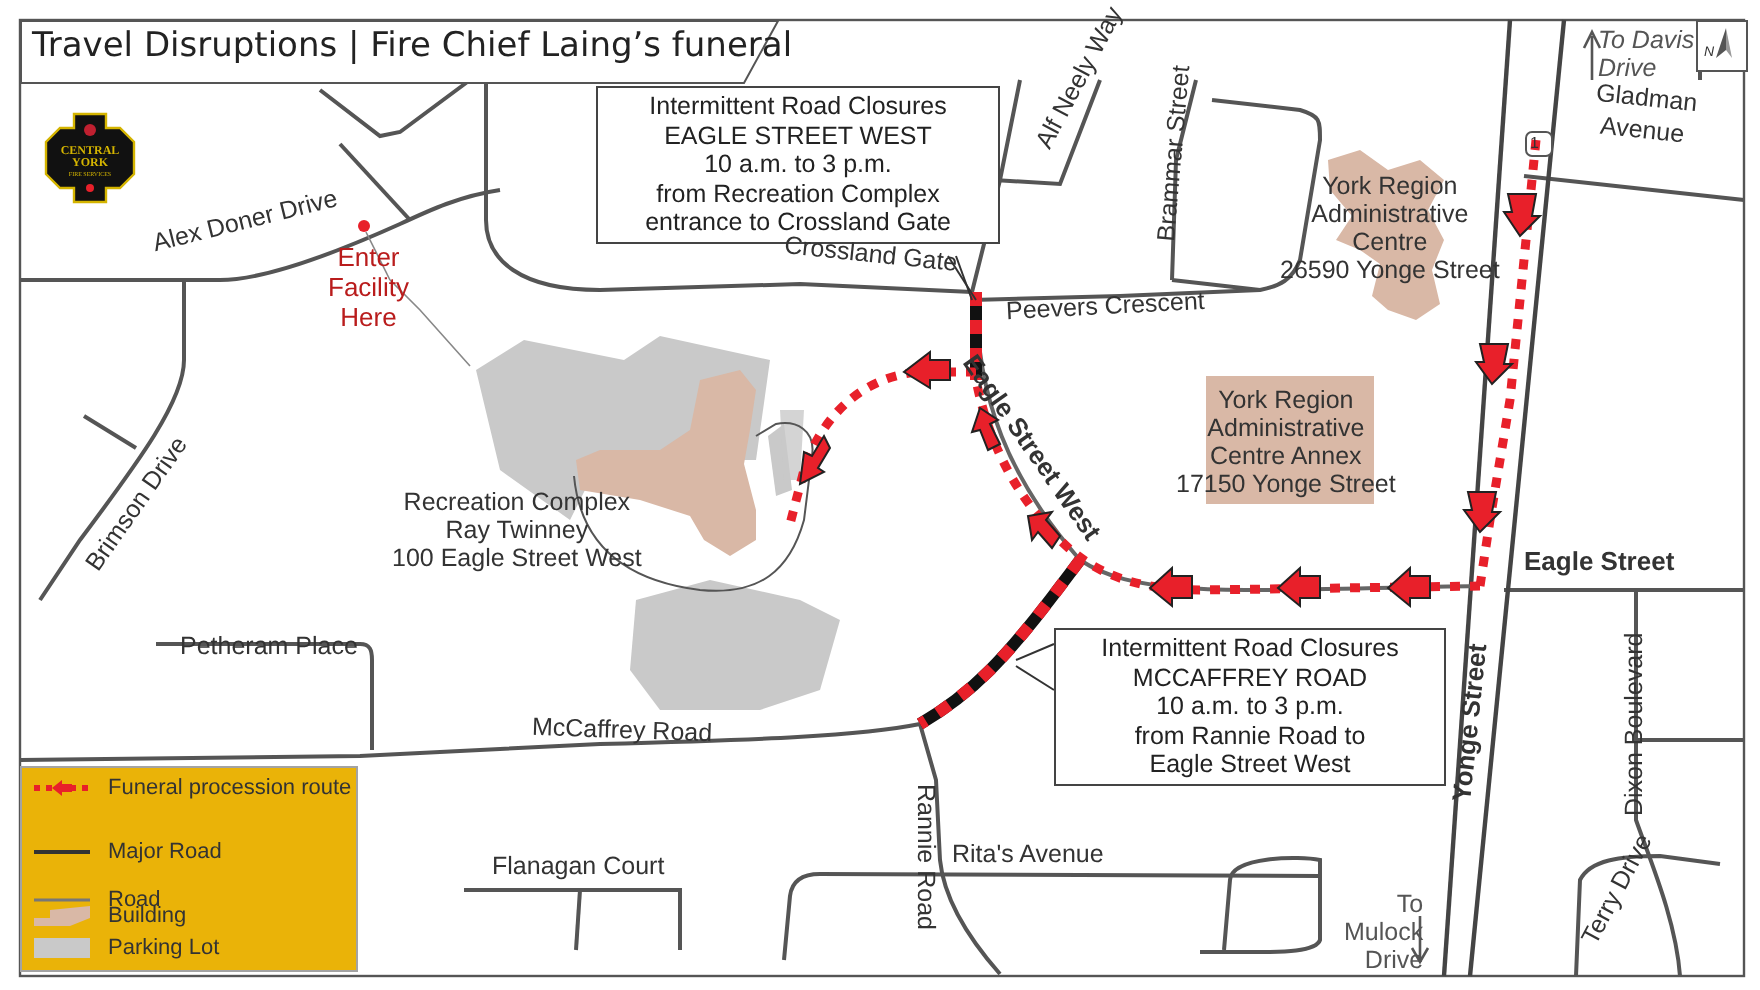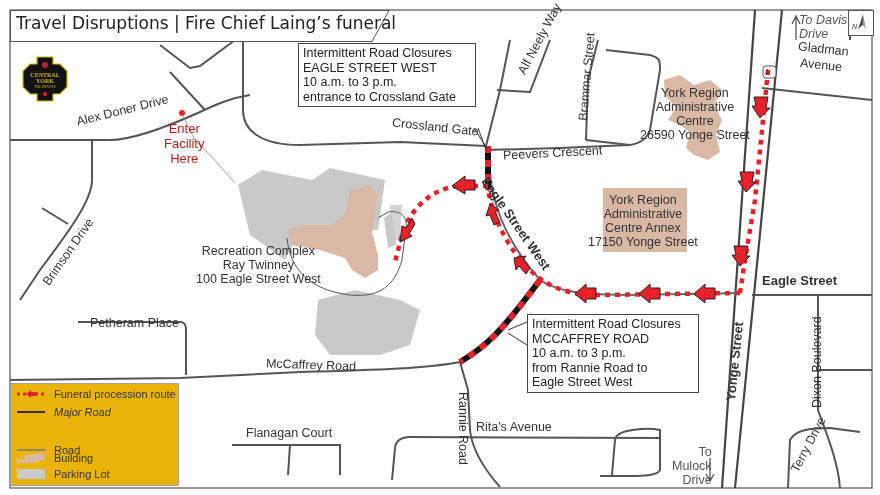--- a/index.html
+++ b/index.html
@@ -3,22 +3,22 @@
 <meta charset="utf-8">
 <style>
   html,body{margin:0;padding:0;background:#fff;}
   body{width:880px;height:495px;overflow:hidden;font-family:"Liberation Sans",sans-serif;}
   #map{position:relative;width:880px;height:495px;}
   svg{position:absolute;left:0;top:0;}
   .txt{position:absolute;white-space:nowrap;color:#333;font-size:12.5px;line-height:14px;}
   .title-box{position:absolute;left:10px;top:10px;height:30px;width:360px;background:#fff;
     border:1px solid #555;border-right:none;}
   .title-text{position:absolute;left:16px;top:13px;font-family:"DejaVu Sans",sans-serif;font-size:17px;color:#222;}
-  .callout{position:absolute;background:#fff;border:1px solid #444;
-    font-size:12.5px;line-height:14.5px;color:#222;padding:2px 4px;}
+  .callout{position:absolute;background:#fff;border:1px solid #444;text-align:center;
+    font-size:12.5px;line-height:14.5px;color:#222;padding:2px 16px;}
   .callout div{white-space:nowrap;}
   .red{color:#b91c1c;}
   .legend{position:absolute;left:10px;top:383px;width:167px;height:101px;background:#eab308;
     border:1px solid #a3a3a3;font-size:11px;color:#333;}
   .legend-row{position:absolute;left:6px;height:14px;display:flex;align-items:center;}
   .legend-sw{width:28px;height:10px;margin-right:9px;position:relative;}
   .bold{font-weight:bold;}
   .north{position:absolute;left:848px;top:10px;width:24px;height:24px;border:1px solid #555;background:#fff;}
   .shield{position:absolute;left:21px;top:55px;}
 </style>
@@ -150,20 +150,21 @@
         <path d="M14 3 L9 18 L14 14 Z" fill="#555"></path>
         <path d="M14 3 L14 14 L17 18 Z" fill="#999"></path>
       </svg>
   <span style="position:absolute;left:3px;top:12px;font-size:7px;font-style:italic;color:#333;">N</span>
 </div>
 
 <div class="callout" style="left:298px;top:43px;width:168px;">
   <div>Intermittent Road Closures</div>
       <div>EAGLE STREET WEST</div>
       <div>10 a.m. to 3 p.m.</div>
+      <div>from Recreation Complex</div>
       <div>entrance to Crossland Gate</div>
 </div>
 <div class="callout" style="left:527px;top:314px;width:162px;">
   <div>Intermittent Road Closures</div>
       <div>MCCAFFREY ROAD</div>
       <div>10 a.m. to 3 p.m.</div>
       <div>from Rannie Road to</div>
       <div>Eagle Street West</div>
 </div>
 
@@ -222,21 +223,21 @@
 </div>
 
 <div class="legend">
   <div class="legend-row" style="top:3px;">
     <svg class="legend-sw" width="28" height="10">
       <line x1="0" y1="5" x2="28" y2="5" stroke="#e8202a" stroke-width="3" stroke-dasharray="3 3"></line>
       <path d="M9 5 L14 1 L14 3 L19 3 L19 7 L14 7 L14 9 Z" fill="#e8202a"></path>
     </svg>
     <span>Funeral procession route</span>
   </div>
-  <div class="legend-row" style="top:21px;font-style:italic;">
+  <div class="legend-row" style="top:35px;">
     <svg class="legend-sw" width="28" height="10">
       <line x1="0" y1="5" x2="28" y2="5" stroke="#333" stroke-width="2"></line>
     </svg>
     <span>Major Road</span>
   </div>
   <div class="legend-row" style="top:59px;">
     <svg class="legend-sw" width="28" height="10">
       <line x1="0" y1="5" x2="28" y2="5" stroke="#777" stroke-width="1.5"></line>
     </svg>
     <span>Road</span>

